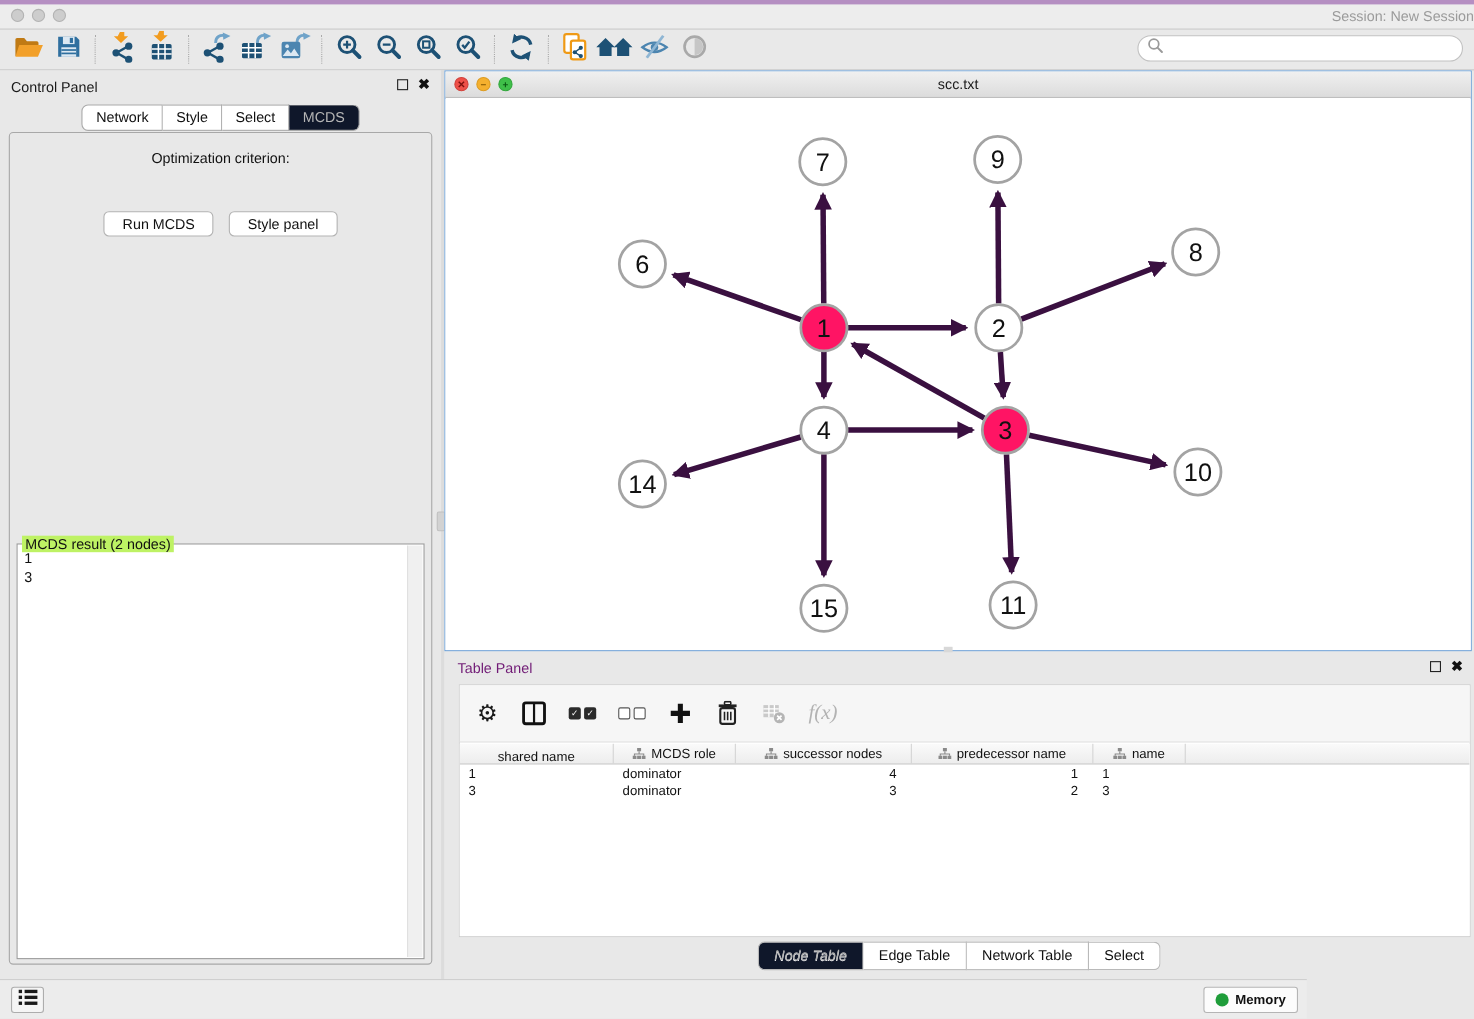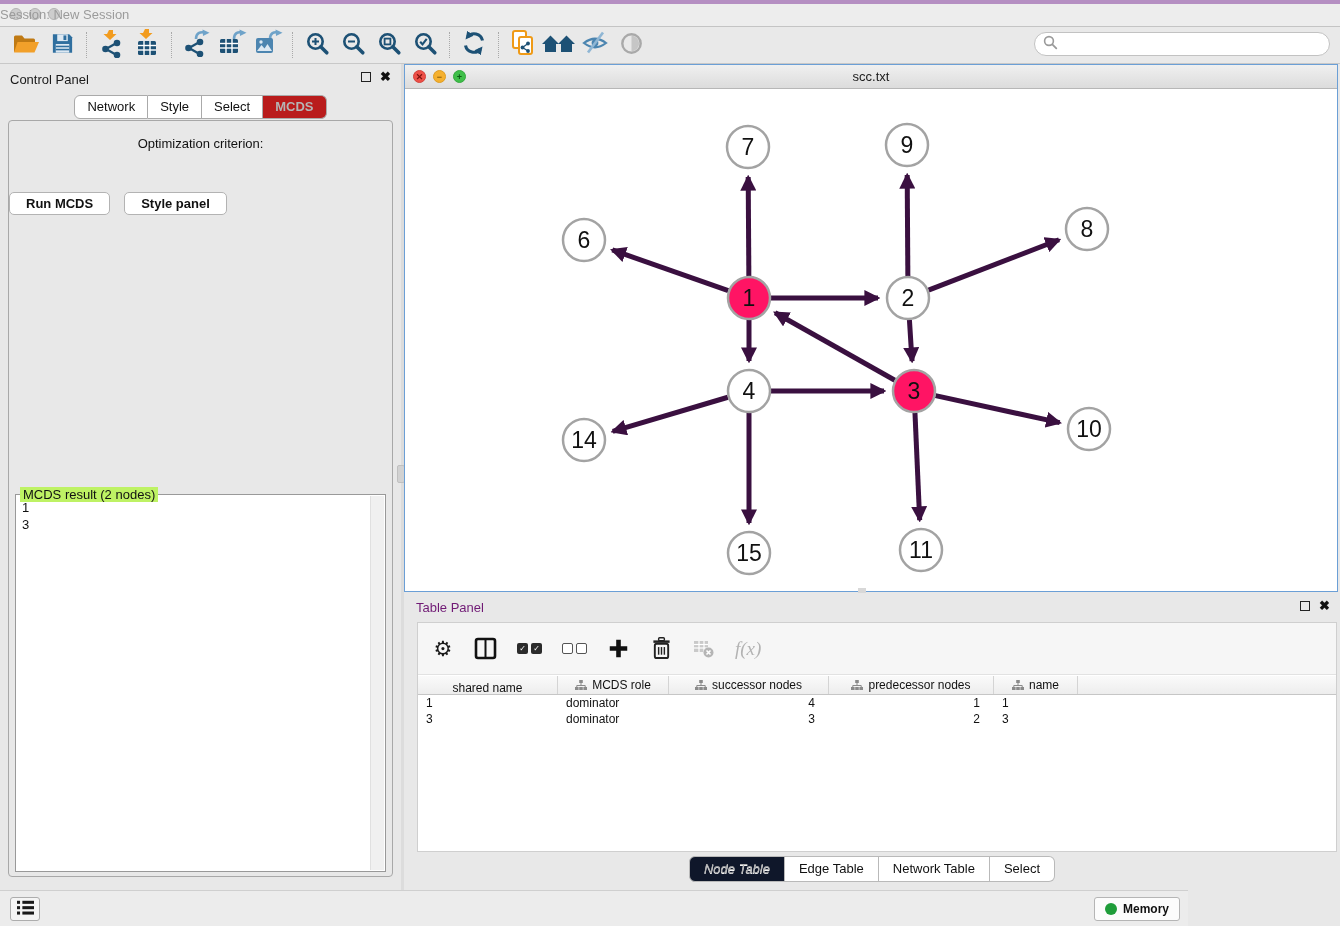--- a/index.html
+++ b/index.html
@@ -4,21 +4,21 @@
 <style>
   * { margin:0; padding:0; box-sizing:border-box; }
   html,body { width:1340px; height:926px; font-family:"Liberation Sans",sans-serif; background:#e8e8e8; overflow:hidden; }
   .app { position:absolute; inset:0; width:1340px; height:926px; background:#e8e8e8; }
 
   
   .titlebar { position:absolute; left:0; top:0; width:1340px; height:27px;
     background:#ededed; border-top:4px solid #b58fc2; border-bottom:1px solid #c4c4c4; }
   .traffic-inactive { position:absolute; left:10px; top:4px; display:flex; gap:7px; }
   .traffic-inactive span { width:12px; height:12px; border-radius:50%; background:#cdcdcd; border:1px solid #b3b3b3; }
-  .titlebar .title { position:absolute; left:0; right:0; top:3px; text-align:left; font-size:13px; color:#9b9b9b; }
+  .titlebar .title { position:absolute; left:0; right:0; top:3px; text-align:right; font-size:13px; color:#9b9b9b; }
 
   
   .toolbar { position:absolute; left:0; top:27px; width:1340px; height:37px; background:#e9e9e9;
     border-bottom:1px solid #c8c8c8; display:flex; align-items:center; padding:0 8px; }
   .tbtn { height:32px; min-width:36px; display:flex; align-items:center; justify-content:center; cursor:default; }
   .tsep { width:1px; height:26px; margin:0 6px; border-left:1px dotted #a9a9a9; }
   .search-box { position:absolute; right:10px; top:5px; width:296px; height:24px; background:#fff;
     border:1px solid #c2c2c2; border-radius:12px; display:flex; align-items:center; padding-left:8px; }
   .search-box input { border:none; outline:none; flex:1; height:20px; font-size:13px; background:transparent; margin-left:5px; }
 
@@ -27,31 +27,31 @@
   .panel-header { position:relative; height:30px; }
   .panel-header .ph-title { position:absolute; left:10px; top:8px; font-size:13px; color:#1a1a1a; }
   .ph-icons { position:absolute; right:10px; top:7px; display:flex; gap:9px; align-items:center; }
   .float-icon { width:10px; height:10px; border:1.6px solid #222; display:inline-block; }
   .close-icon { font-size:13px; font-weight:bold; color:#111; line-height:12px; }
 
   .cp-tabs { position:absolute; left:0; top:31px; width:100%; display:flex; justify-content:center; }
   .cp-tabs .tab { font-size:13px; padding:3px 12px 4px; background:#fff; border:1px solid #aaa; border-left:none; color:#111; }
   .cp-tabs .tab:first-child { border-left:1px solid #aaa; border-radius:6px 0 0 6px; }
   .cp-tabs .tab:last-child { border-radius:0 6px 6px 0; }
-  .cp-tabs .tab.active { background:#b91c1c; color:#b5b5b5;font-weight:bold; }
+  .cp-tabs .tab.active { background:#0f172a; color:#b5b5b5; }
 
   .cp-box { position:absolute; left:8px; top:56px; width:385px; height:757px; background:#e8e8e8;
     border:1px solid #a8a8a8; border-radius:4px; }
   .opt-label { position:absolute; left:0; width:100%; top:15px; text-align:center; font-size:13px; color:#111; }
   .cp-select { position:absolute; left:37px; top:38px; width:311px; height:23px; background:#fff;
     border:1px solid #b3b3b3; border-radius:5px; font-size:13px; display:flex; align-items:center; padding-left:9px; color:#111; }
   .stepper { position:absolute; right:7px; top:3px; display:flex; flex-direction:column; gap:2px; }
   .stepper .up { width:0; height:0; border-left:4px solid transparent; border-right:4px solid transparent; border-bottom:5px solid #555; }
   .stepper .dn { width:0; height:0; border-left:4px solid transparent; border-right:4px solid transparent; border-top:5px solid #555; }
-  .cp-buttons { position:absolute; left:0; top:71px; width:100%; display:flex; justify-content:flex-start; gap:14px;font-weight:bold; }
+  .cp-buttons { position:absolute; left:0; top:71px; width:100%; display:flex; justify-content:center; gap:14px; }
   .cp-buttons .btn { height:23px; padding:0 16px; background:#fff; border:1px solid #b3b3b3; border-radius:5px;
     font-size:13px; color:#111; display:flex; align-items:center; }
 
   .mcds-fieldset { position:absolute; left:6px; top:373px; width:371px; height:378px;
     border:1px solid #999; background:#fff; }
   .mcds-legend { position:absolute; left:4px; top:-8px; background:#bef264; padding:0 3px; font-size:13px; color:#111; }
   .mcds-text { position:absolute; left:2px; top:4px; right:16px; bottom:2px; font-size:13px; color:#111;
     white-space:pre; padding-left:4px; line-height:17px; overflow:hidden; }
   .mcds-scroll { position:absolute; right:1px; top:1px; width:14px; bottom:1px; background:#f0f0f0; border-left:1px solid #e0e0e0; }
 
@@ -493,21 +493,21 @@
             <div class="tp-th" style="width: 165px;">
               <svg width="12" height="11" viewBox="0 0 12 11">
                 <g fill="#8a8a8a">
                   <rect x="4.2" y="0" width="3.6" height="3"></rect>
                   <rect x="0" y="7" width="3.6" height="3"></rect>
                   <rect x="4.2" y="7" width="3.6" height="3"></rect>
                   <rect x="8.4" y="7" width="3.6" height="3"></rect>
                 </g>
                 <path d="M6 3 v2.5 M1.8 7 V5.5 h8.4 V7" stroke="#8a8a8a" stroke-width="1" fill="none"></path>
               </svg>
-              <span>predecessor nodes</span>
+              <span>predecessor name</span>
             </div>
             <div class="tp-th" style="width: 84px;">
               <svg width="12" height="11" viewBox="0 0 12 11">
                 <g fill="#8a8a8a">
                   <rect x="4.2" y="0" width="3.6" height="3"></rect>
                   <rect x="0" y="7" width="3.6" height="3"></rect>
                   <rect x="4.2" y="7" width="3.6" height="3"></rect>
                   <rect x="8.4" y="7" width="3.6" height="3"></rect>
                 </g>
                 <path d="M6 3 v2.5 M1.8 7 V5.5 h8.4 V7" stroke="#8a8a8a" stroke-width="1" fill="none"></path>

